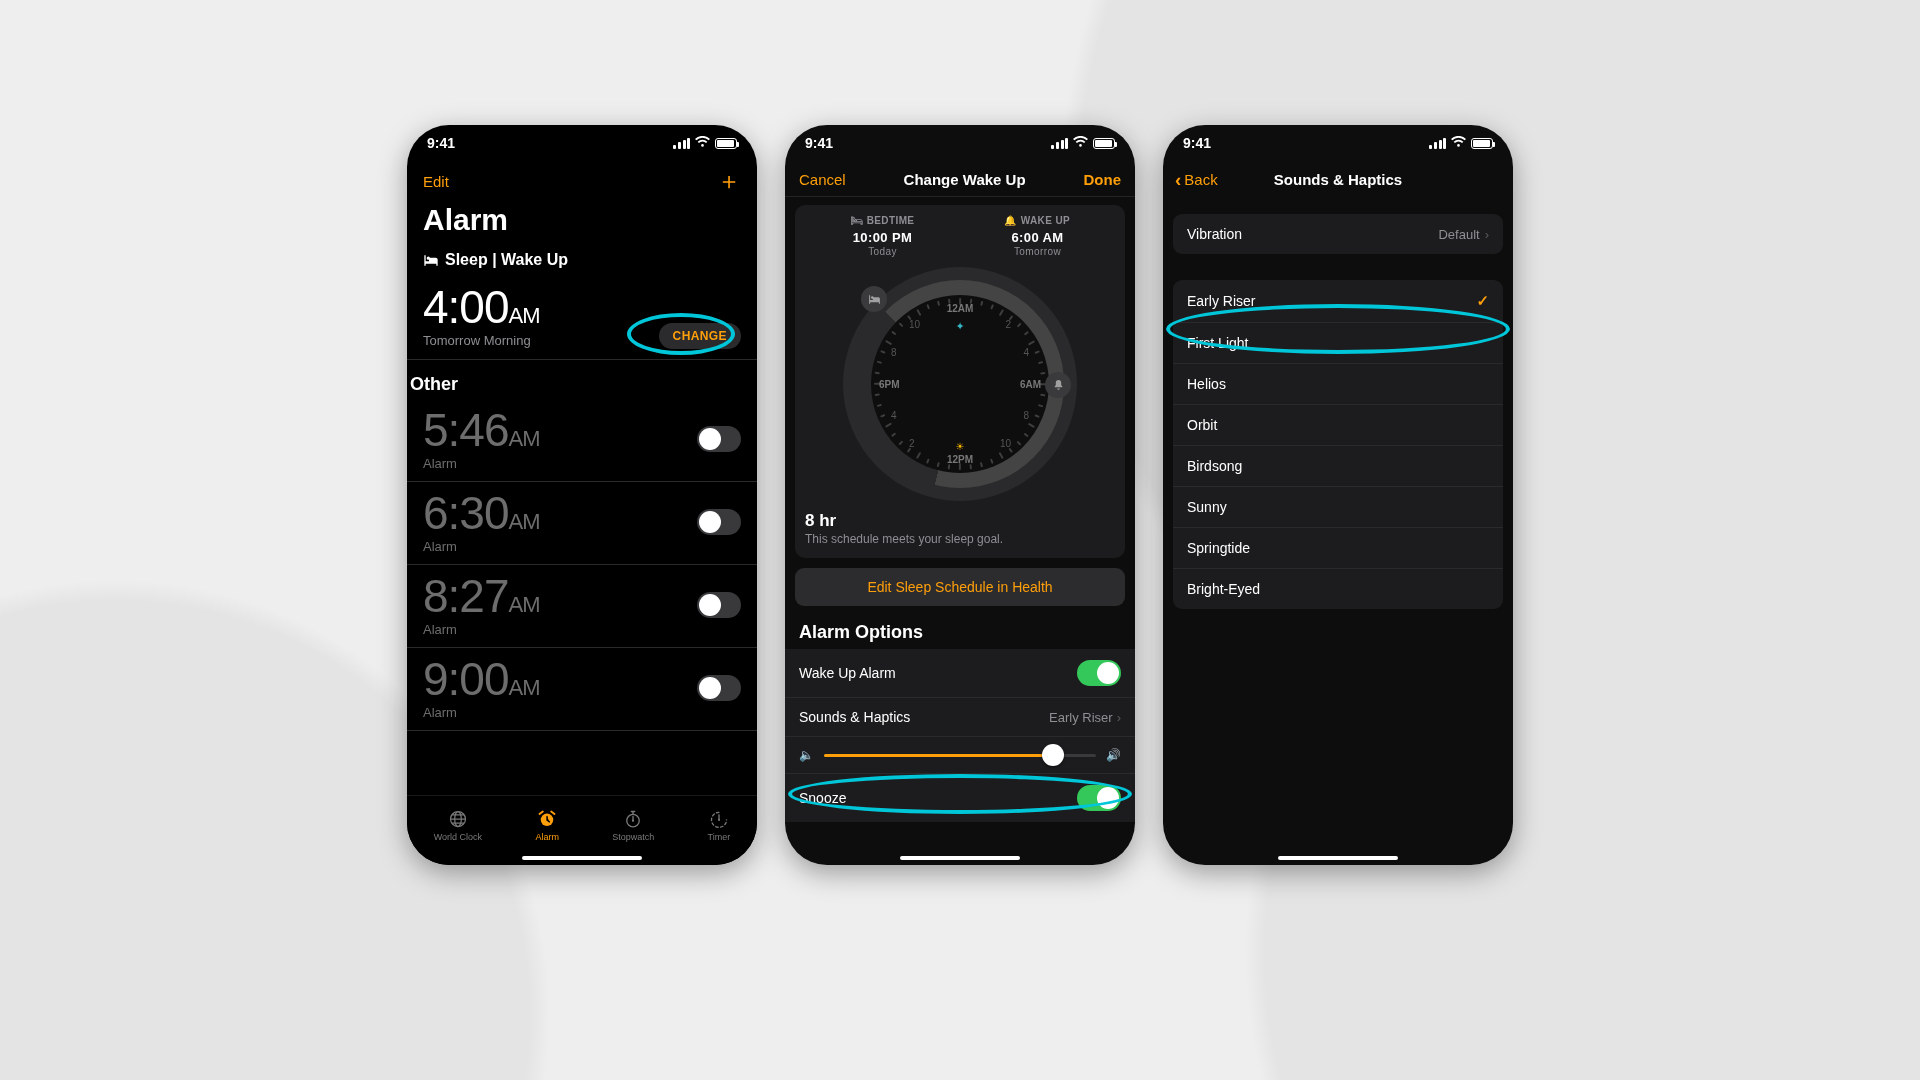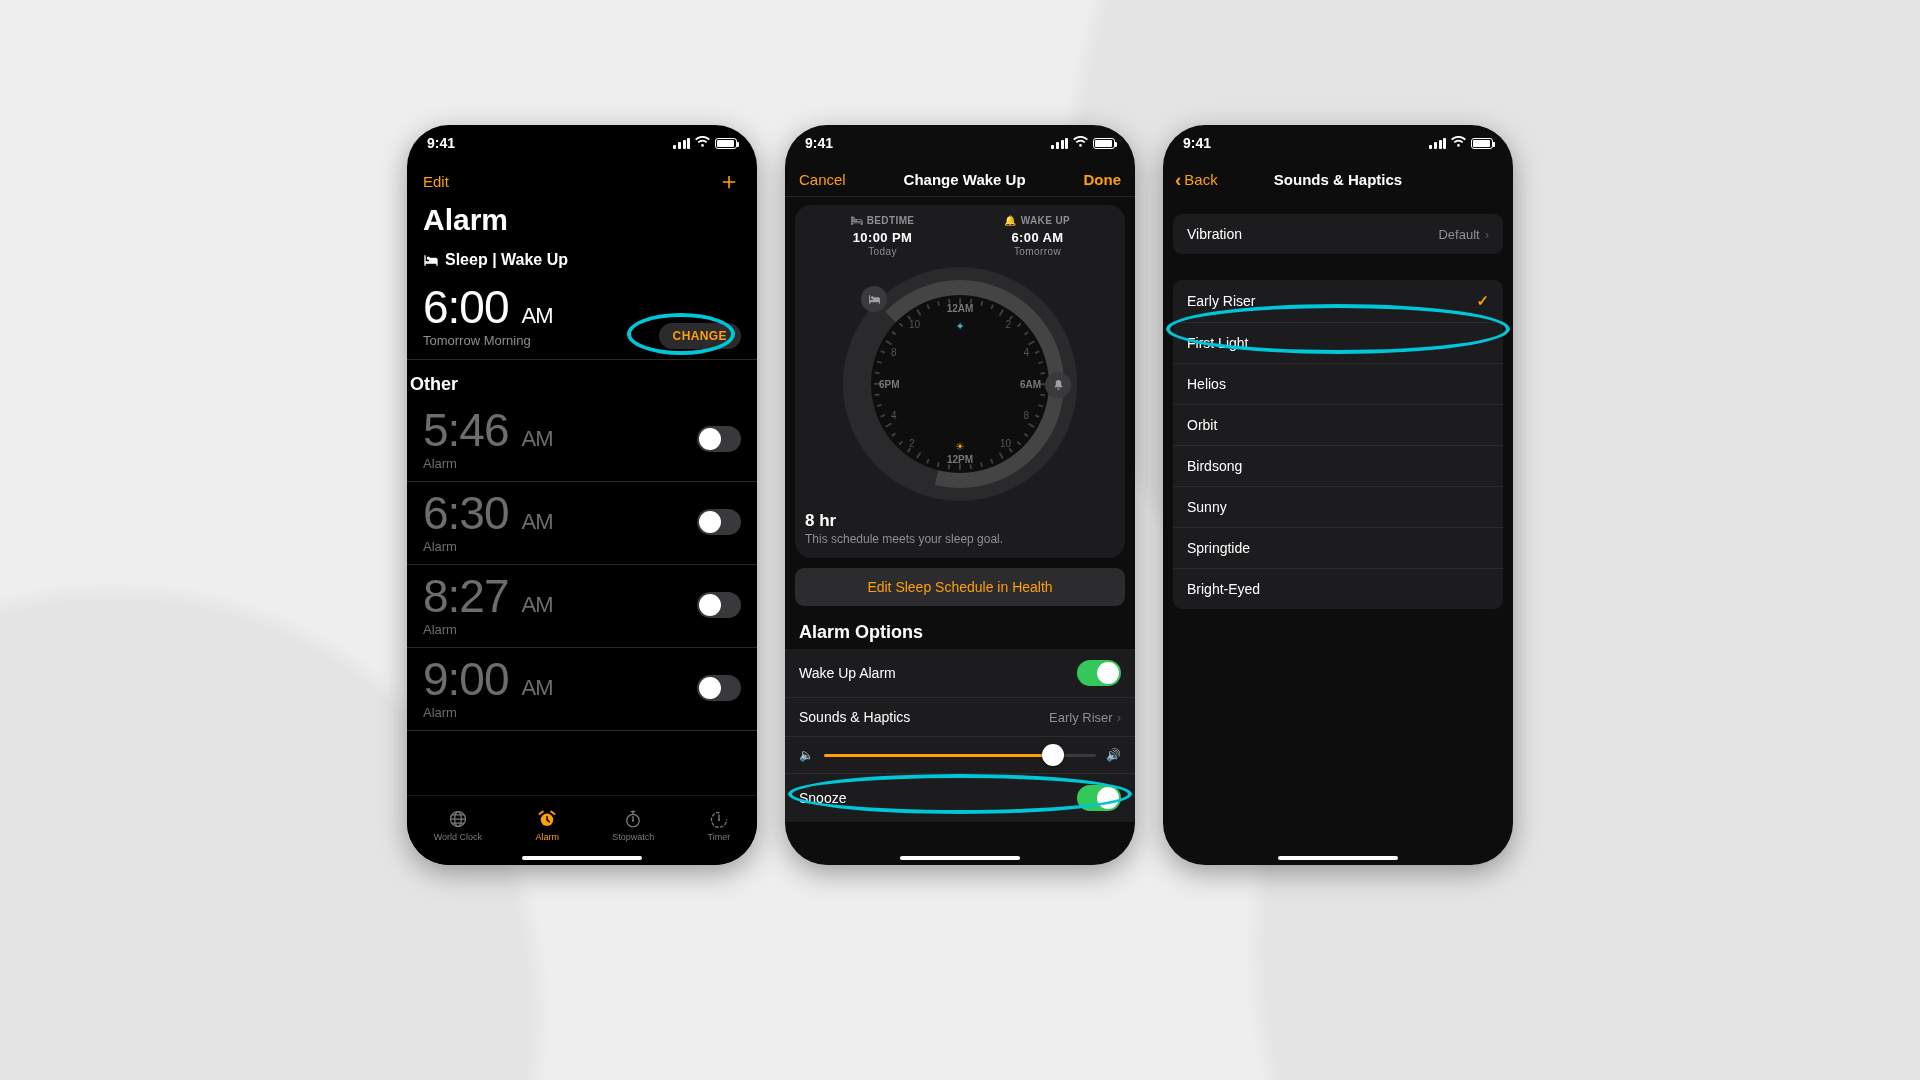--- a/index.html
+++ b/index.html
@@ -63,21 +63,21 @@
   
   .nav1{display:flex;align-items:center;justify-content:space-between;padding:4px 16px 4px;}
   .nav1 .edit{color:var(--accent);font-size:15px;}
   .nav1 .plus{color:var(--accent);font-size:24px;font-weight:300;}
   .h1{font-size:30px;font-weight:700;padding:2px 16px 8px;}
   .section-label{display:flex;align-items:center;gap:6px;padding:6px 16px 8px;font-size:16px;font-weight:600;}
   .bed-icon{width:16px;height:11px;}
   .row{padding:6px 16px 10px;border-bottom:1px solid var(--divider);}
   .row.big {display:flex;align-items:center;justify-content:space-between;}
   .time-lg{font-size:46px;font-weight:300;letter-spacing:-1px;color:#fff;line-height:1;}
-  .time-lg span.ampm{font-size:22px;font-weight:400;margin-left:13px;color:#fff;}
+  .time-lg span.ampm{font-size:22px;font-weight:400;margin-left:0;color:#fff;}
   .dim .time-lg, .dim .time-lg .ampm{color:#6d6d6d;}
   .badge{background:#2b2b2d;color:var(--accent);font-size:12px;font-weight:600;border-radius:14px;padding:6px 14px;letter-spacing:.4px;margin-top:40px;}
   .sub{font-size:13px;color:var(--muted);margin-top:3px;}
   .dim .sub{color:#6d6d6d;}
   .other{font-size:18px;font-weight:700;padding:14px 3px 4px;}
   .alarm-row{display:flex;align-items:center;justify-content:space-between;padding:8px 16px 10px;border-bottom:1px solid var(--divider);}
   .alarm-row .left{display:flex;flex-direction:column;}
   .switch{width:44px;height:26px;border-radius:13px;background:#39393c;position:relative;}
   .switch::after{content:"";position:absolute;width:22px;height:22px;background:#fff;border-radius:50%;top:2px;left:2px;}
   .switch.on{background:var(--green);}
@@ -87,21 +87,21 @@
   .tab{display:flex;flex-direction:column;align-items:center;color:#7a7a7a;font-size:9px;gap:3px;}
   .tab.active{color:var(--accent);}
   .tab svg, .tab .tabicon{width:20px;height:20px;}
   .home-ind{position:absolute;bottom:5px;left:50%;transform:translateX(-50%);width:120px;height:4px;border-radius:3px;background:#fff;}
 
   
   .nav2{display:flex;align-items:center;justify-content:space-between;padding:10px 14px 8px;border-bottom:1px solid #232325;}
   .nav2 .cancel{color:var(--accent);font-size:15px;}
   .nav2 .title{font-size:15px;font-weight:600;}
   .nav2 .done{color:var(--accent);font-size:15px;font-weight:600;}
-  .card{background:#1c1c1e;border-radius:16px;margin:8px 10px 0;padding:10px 10px 12px;}
+  .card{background:#1c1c1e;border-radius:10px;margin:8px 10px 0;padding:10px 10px 12px;}
   .bedwake-head{display:flex;justify-content:space-around;text-align:center;color:#8e8e93;font-size:10px;font-weight:600;letter-spacing:.4px;}
   .bedwake-head .grp{flex:1;}
   .bedwake-head .icon{font-size:10px;margin-right:3px;color:#8e8e93;}
   .bedwake-head .t{color:#ffffff;font-size:13px;font-weight:700;margin-top:4px;}
   .bedwake-head .day{color:#8e8e93;font-size:10px;font-weight:500;margin-top:1px;}
   .dial-wrap{display:flex;justify-content:center;margin-top:10px;}
   .dial{width:234px;height:234px;border-radius:50%;position:relative;}
   .dial-outer{position:absolute;inset:0;border-radius:50%;background:#2a2a2c;}
   .ring{
     position:absolute;inset:13px;border-radius:50%;
@@ -190,21 +190,21 @@
 
     <div class="section-label">
       <svg class="bed-icon" viewBox="0 0 24 16">
           <path fill="#fff" d="M2 0v16h2v-3h16v3h2V7c0-2-1.5-3-3-3H9v5H4V0H2zm6 2a2.5 2.5 0 100 5 2.5 2.5 0 000-5z"></path>
         </svg>
       <span>Sleep | Wake Up</span>
     </div>
 
     <div class="row big">
       <div>
-        <div class="time-lg"><span>6:00</span><span class="ampm">AM</span></div>
+        <div class="time-lg"><span>4:00</span><span class="ampm">AM</span></div>
         <div class="sub">Tomorrow Morning</div>
       </div>
       <span class="badge">CHANGE</span>
     </div>
 
     <div class="other">Other</div>
 
     <div id="alarm-list">
         <div class="alarm-row dim">
     <div class="left">

